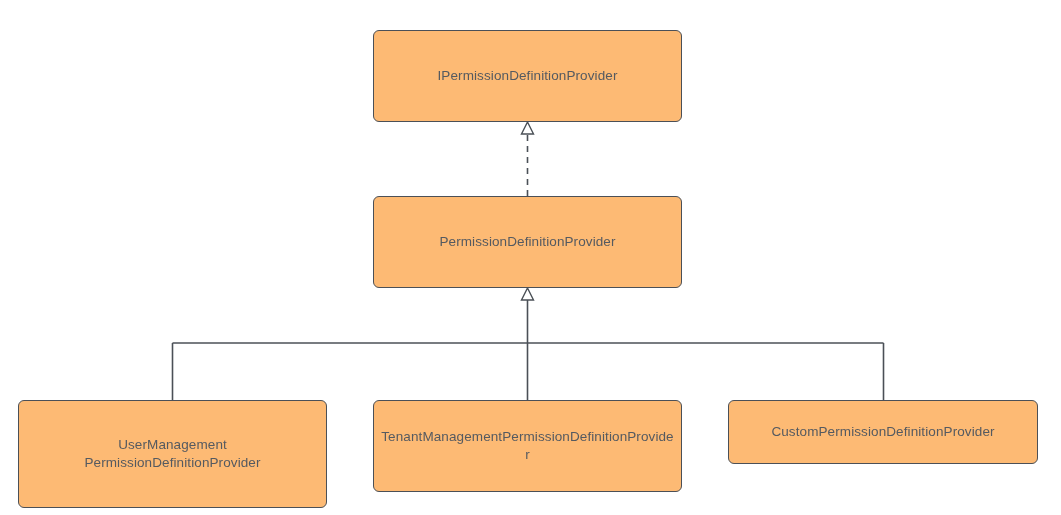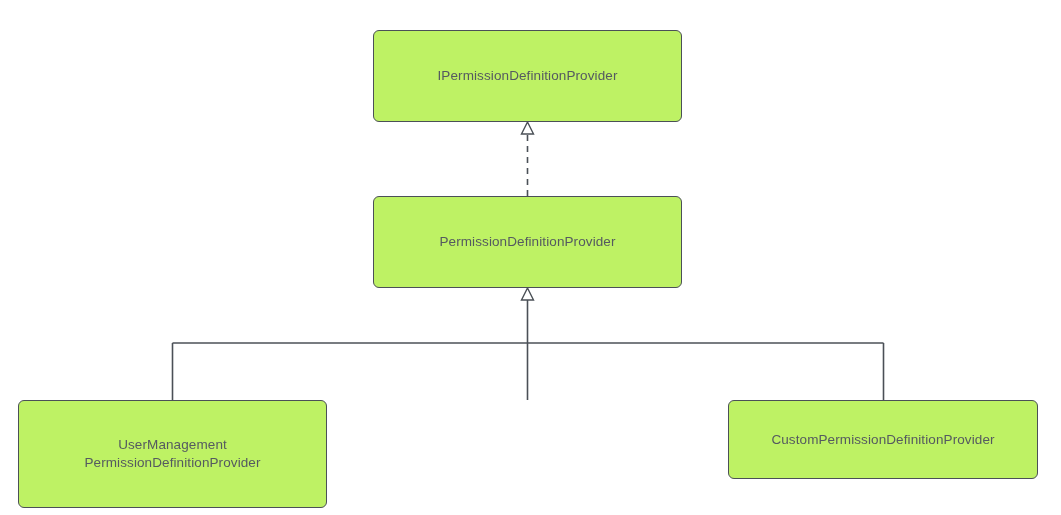--- a/index.html
+++ b/index.html
@@ -22,21 +22,21 @@
     left: 0;
     top: 0;
     width: 1061px;
     height: 515px;
   }
   .node {
     position: absolute;
     box-sizing: border-box;
     border: 1.4px solid #4b5057;
     border-radius: 6px;
-    background: #bef264;
+    background: #fdba74;
     display: flex;
     align-items: center;
     justify-content: center;
     text-align: center;
     z-index: 2;
   }
   .node-label {
     color: #555a60;
     font-size: 13.5px;
     line-height: 18px;
@@ -84,18 +84,21 @@
 
   <div class="node" style="left:373px; top:196px; width:309px; height:92px;">
     <span class="node-label nowrap">PermissionDefinitionProvider</span>
   </div>
 
   <div class="node" style="left:18px; top:400px; width:309px; height:108px;">
     <span class="node-label nowrap">UserManagement
 PermissionDefinitionProvider</span>
   </div>
 
+  <div class="node" style="left:373px; top:400px; width:309px; height:92px;">
+    <span class="node-label">TenantManagementPermissionDefinitionProvider</span>
+  </div>
 
-  <div class="node" style="left:728px; top:400px; width:310px; height:79px;">
+  <div class="node" style="left:728px; top:400px; width:310px; height:64px;">
     <span class="node-label nowrap">CustomPermissionDefinitionProvider</span>
   </div>
 
 </div>
 
 </body></html>

